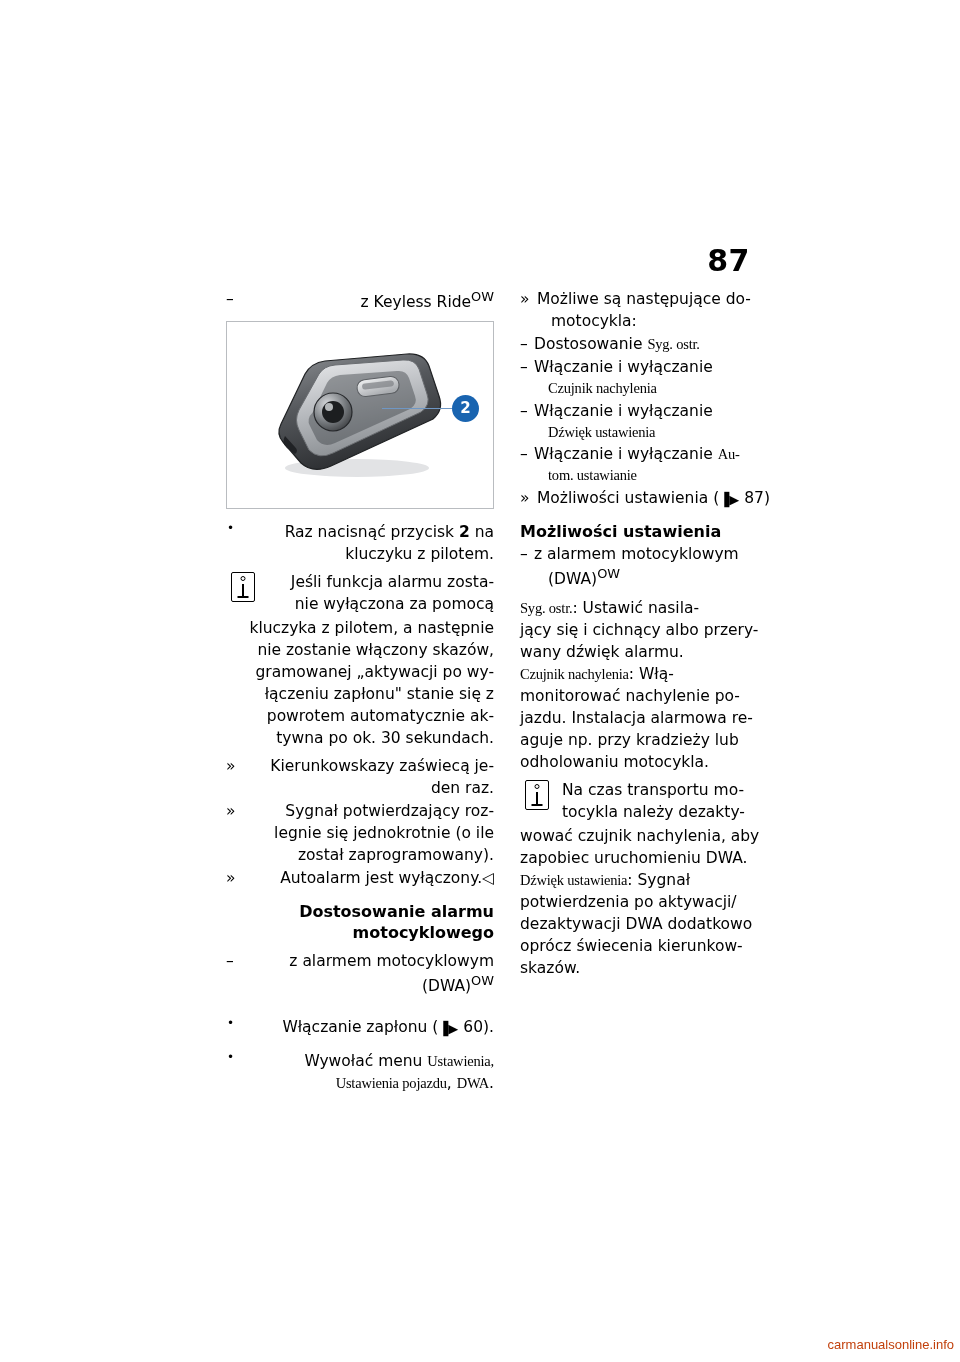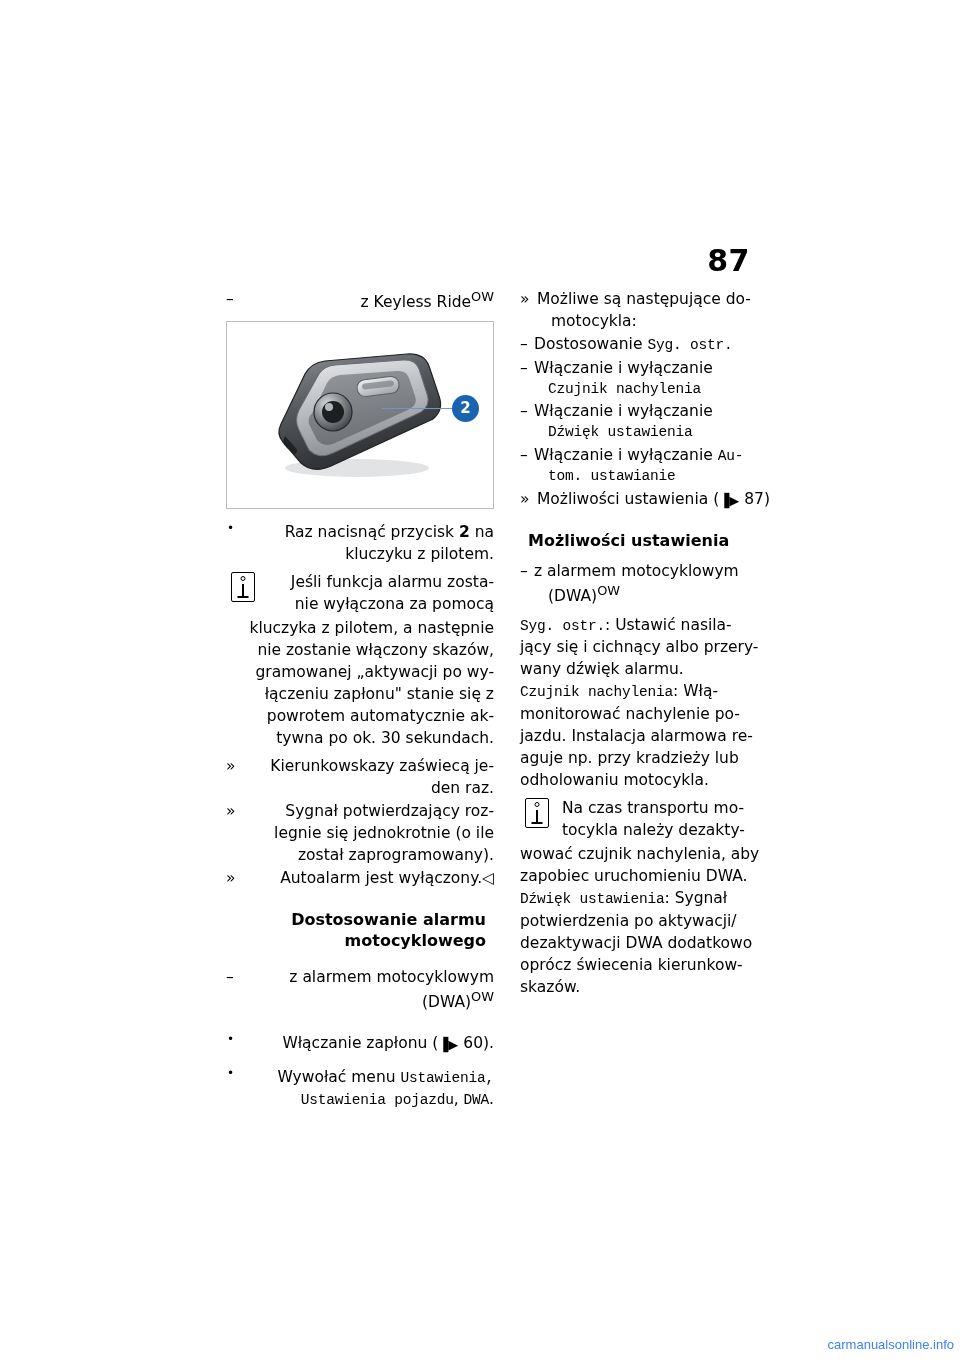--- a/index.html
+++ b/index.html
@@ -33,21 +33,21 @@
     position: absolute;
     top: 288px;
     width: 268px;
     font-size: 15.5px;
     line-height: 1.42;
   }
   .col-left { left: 218px; text-align: right; }
   .col-right { left: 512px; }
 
   .mono {
-    font-family: Liberation Mono, monospace;
+    font-family: Liberation Serif, serif;
     font-size: 14.5px;
     letter-spacing: -0.2px;
   }
   .bold { font-weight: bold; }
 
   
   .dash {
     position: relative;
     padding-left: 14px;
     margin-bottom: 1px;
@@ -84,21 +84,21 @@
     top: -1px;
     font-size: 12px;
   }
   .indent { padding-left: 14px; }
   .gap { height: 12px; }
   .gap-sm { height: 6px; }
 
   h3.head {
     font-size: 16px;
     font-weight: bold;
-    margin: 8px;
+    margin: 0;
     line-height: 1.3;
   }
 
   
   .figure {
     position: relative;
     width: 268px;
     height: 188px;
     border: 1px solid #b9bcc0;
     background: #ffffff;
@@ -187,21 +187,21 @@
     display: inline-block;
     transform: translateY(1px);
     font-size: 13px;
   }
 
   .watermark {
     position: absolute;
     right: 14px;
     bottom: 10px;
     font-size: 13px;
-    color: #3b82f6;
+    color: #c2410c;
     font-family: "Liberation Sans", sans-serif;
   }
 
   
   .keyimg {
     position: absolute;
     left: 34px;
     top: 28px;
     width: 190px;
     height: 135px;

